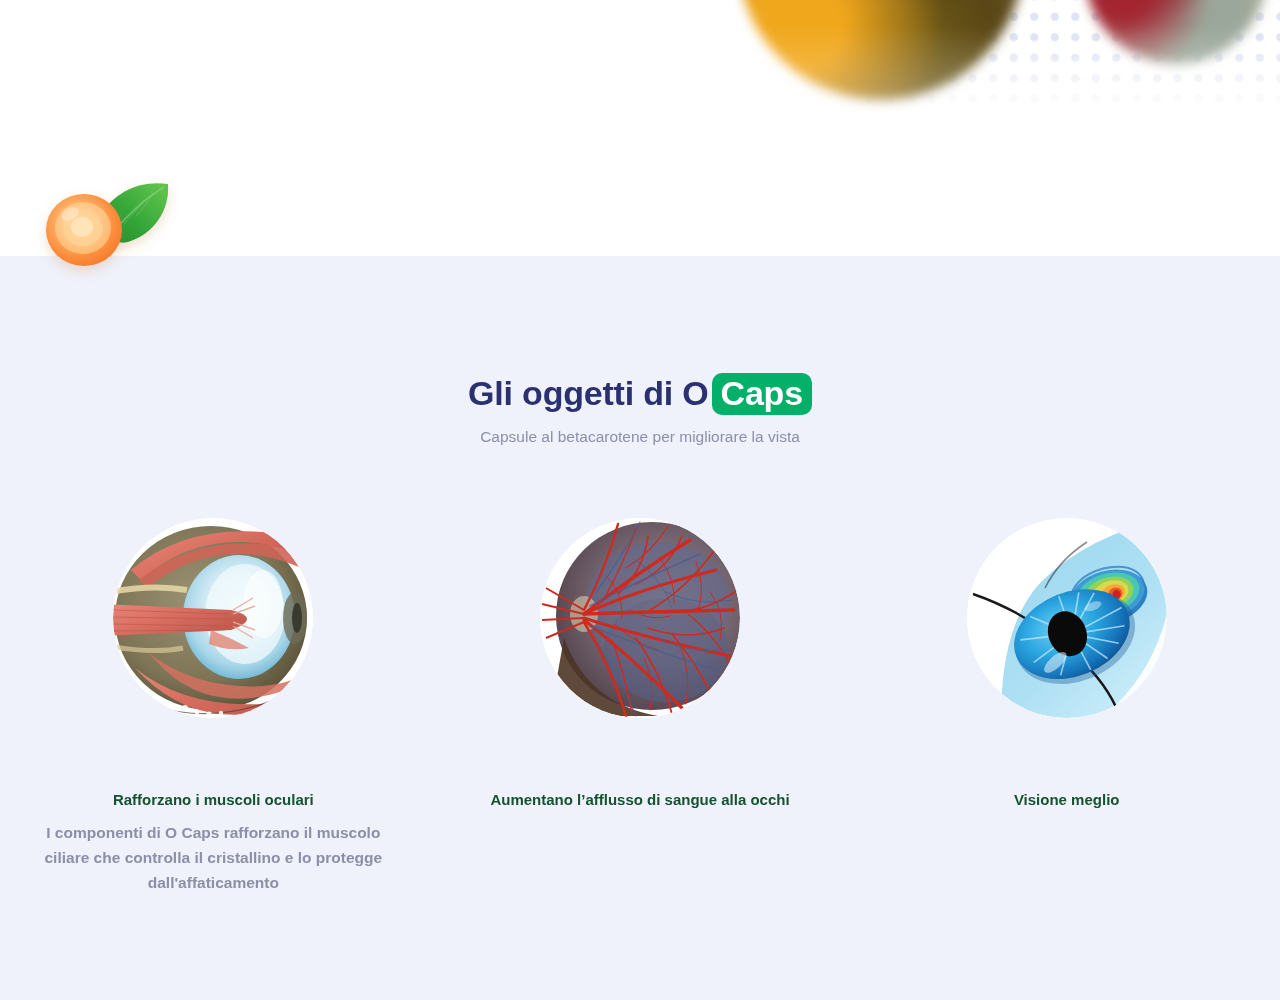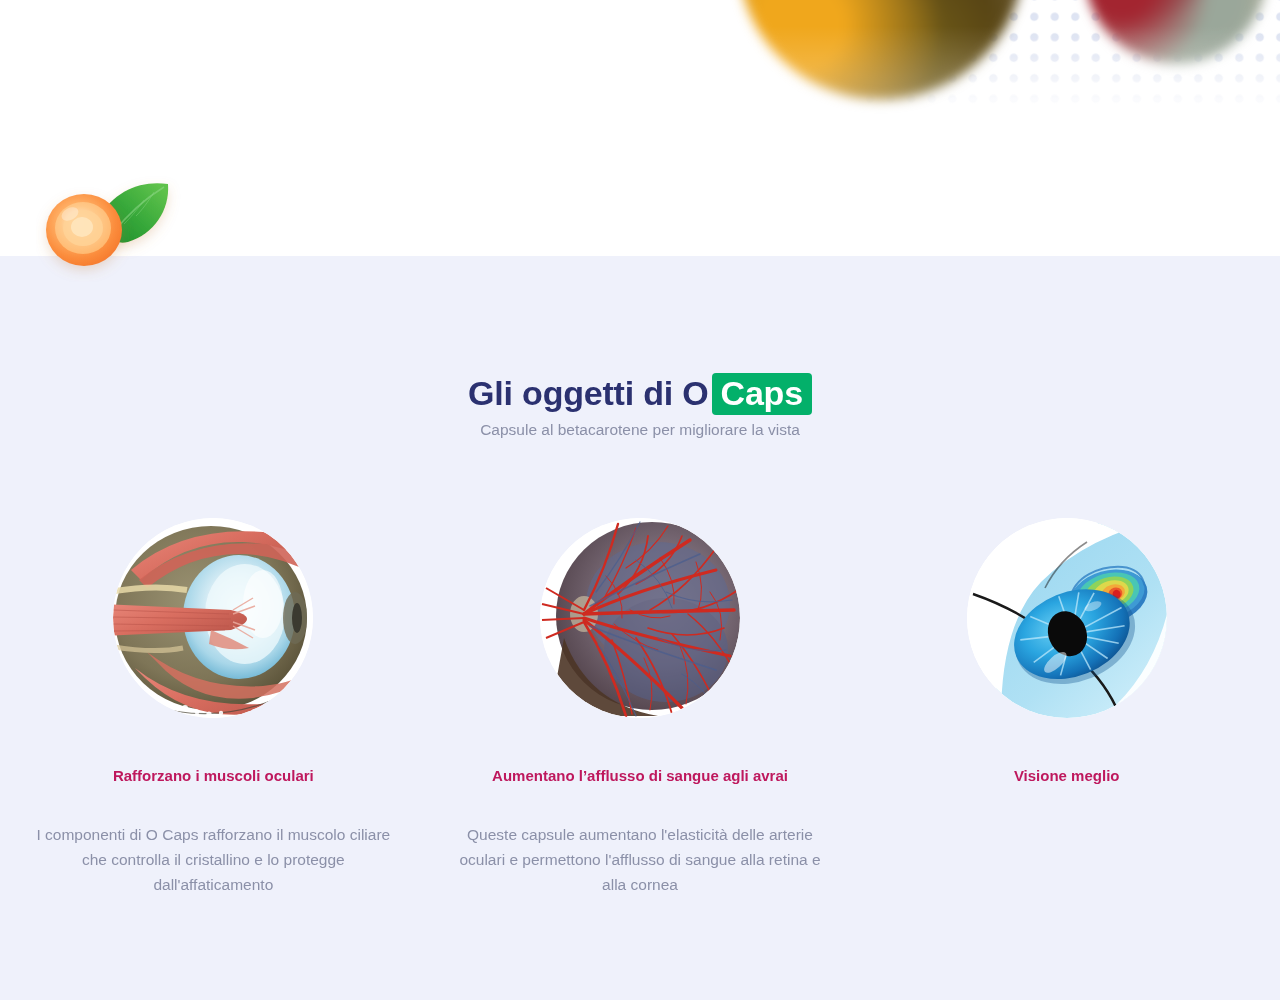--- a/index.html
+++ b/index.html
@@ -126,26 +126,26 @@
     font-size: 34px;
     font-weight: 700;
     letter-spacing: -0.2px;
     color: #2b3170;
     line-height: 1.25;
   }
   .section-title .hl {
     background: #03b06a;
     color: #ffffff;
     padding: 1px 9px 3px 9px;
-    border-radius: 4px;
+    border-radius: 10px;
     margin-left: 3px;
   }
 
   .section-subtitle {
-    margin-top: 4px;
+    margin-top: 11px;
     font-size: 15.5px;
     font-weight: 400;
     color: #8b90a8;
     line-height: 1.4;
   }
 
   
   .cards {
     position: absolute;
     left: 0;
@@ -180,32 +180,32 @@
     transform: translateX(-50%);
     width: 150px;
     height: 26px;
     border-radius: 50%;
     background: radial-gradient(ellipse at center, rgba(120,130,170,.22) 0%, rgba(120,130,170,0) 72%);
     pointer-events: none;
   }
   .card-figure svg { display: block; width: 200px; height: 200px; }
 
   .card-title {
-    margin-top: 48px;
+    margin-top: 72px;
     font-size: 15px;
     font-weight: 700;
-    color: #be185d;
+    color: #14532d;
     line-height: 1.35;
   }
 
   .card-text {
-    margin-top: 36px;
+    margin-top: 10px;
     width: 370px;
     font-size: 15.5px;
-    font-weight: 400;
+    font-weight: 700;
     color: #8b90a8;
     line-height: 1.62;
   }
   .card-text--wide { width: 382px; }
 </style>
 </head>
 <body>
 
 <div class="page">
 
@@ -414,22 +414,21 @@
 
               <g stroke="#cf2a20" stroke-width="2" fill="none">
                 <path d="M44 92 L6 70"></path>
                 <path d="M44 96 L2 86"></path>
                 <path d="M44 100 L2 102"></path>
                 <path d="M44 104 L6 120"></path>
               </g>
             </g>
           </svg>
         </div>
-        <div class="card-title">Aumentano l’afflusso di sangue agli avrai</div>
-        <div class="card-text">Queste capsule aumentano l'elasticità delle arterie oculari e permettono l'afflusso di sangue alla retina e alla cornea</div>
+        <div class="card-title">Aumentano l’afflusso di sangue alla occhi</div>
       </div>
 
       <div class="card">
         <div class="card-figure">
           <svg viewBox="0 0 200 200" xmlns="http://www.w3.org/2000/svg" aria-hidden="true">
             <defs>
               <clipPath id="clipC">
                   <circle cx="100" cy="100" r="100"></circle>
                 </clipPath>
               <linearGradient id="bgC" x1="10%" y1="0%" x2="90%" y2="100%">

